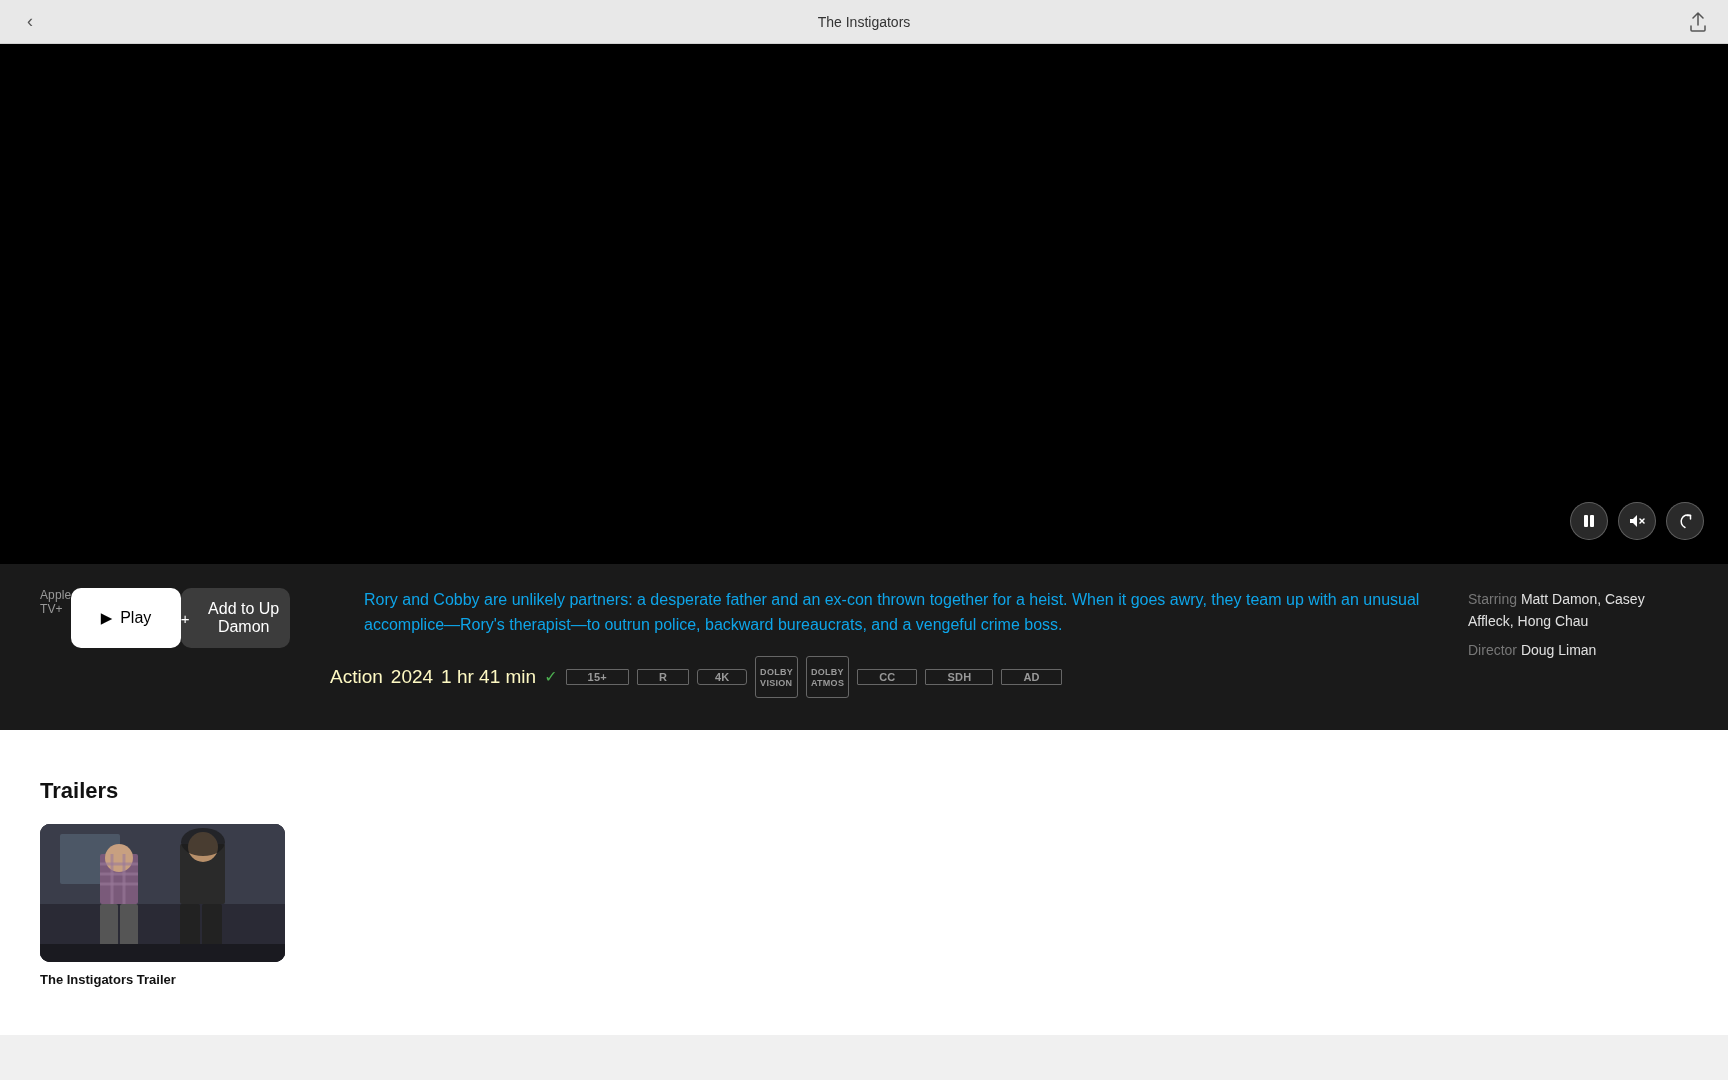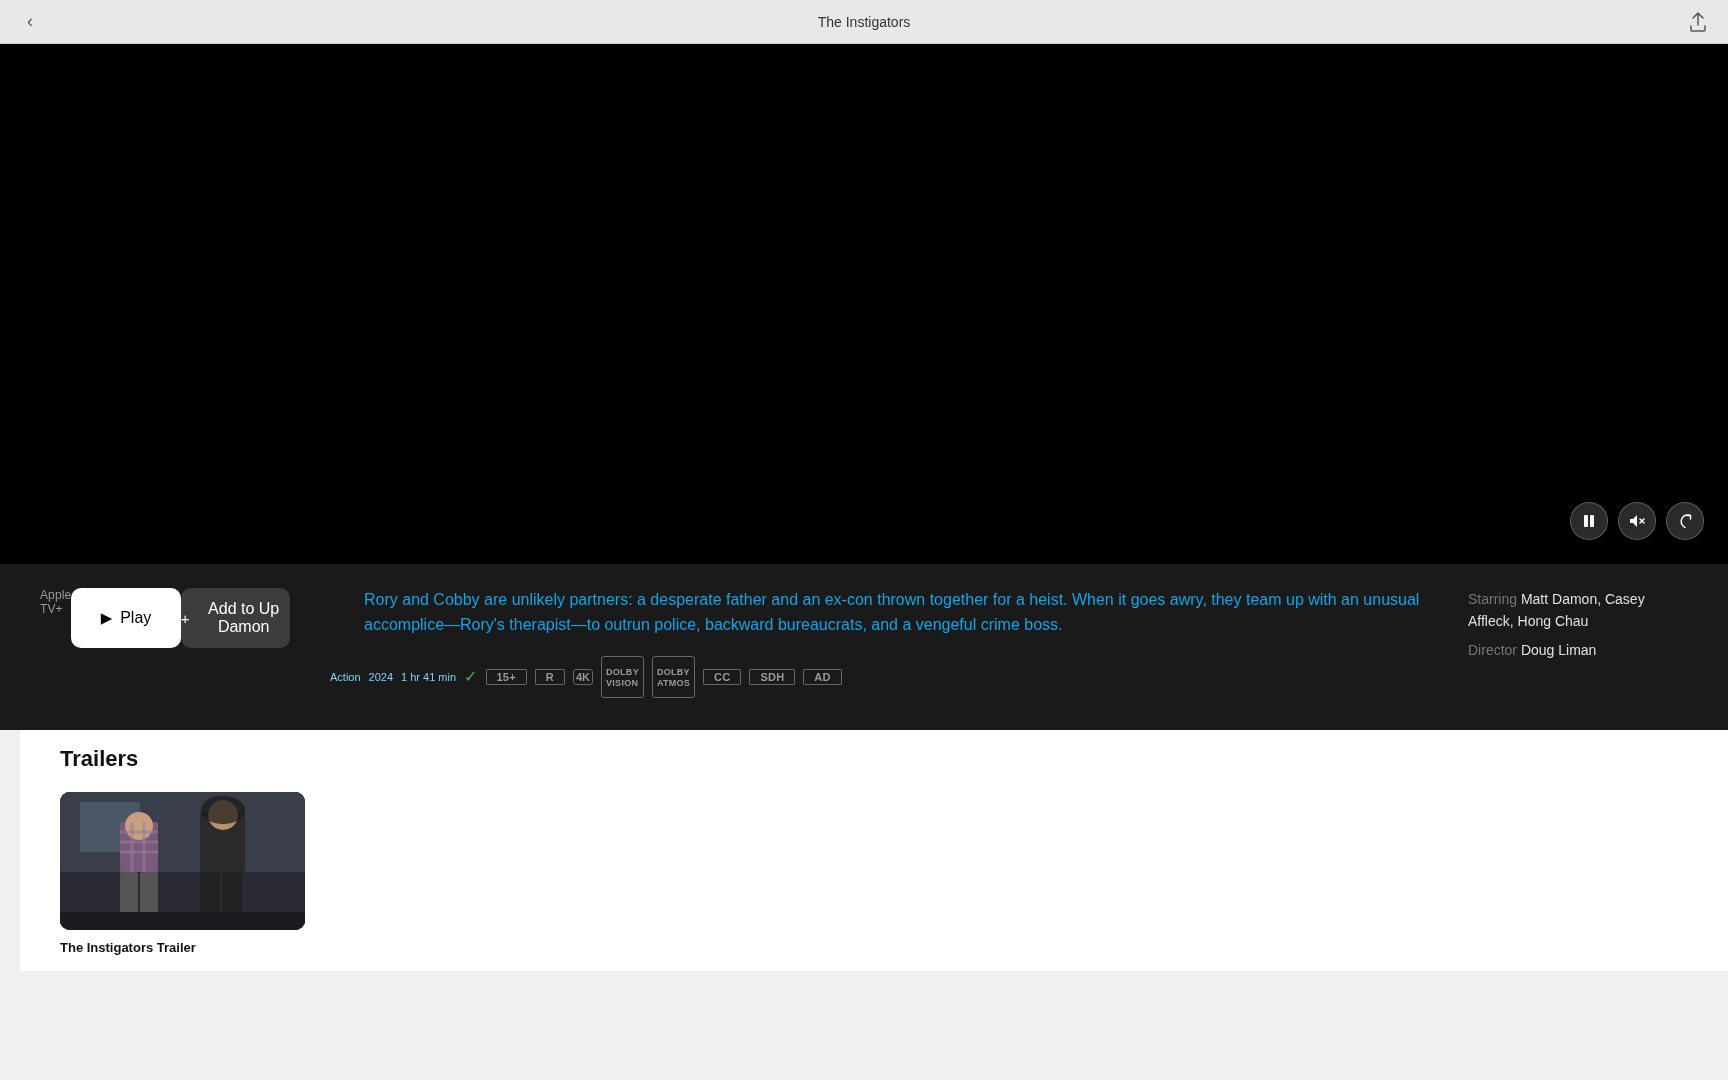--- a/index.html
+++ b/index.html
@@ -150,50 +150,50 @@
       margin-bottom: 18px;
       margin-left: 34px;
     }
     .metadata-row {
       display: flex;
       align-items: center;
       gap: 8px;
       flex-wrap: wrap;
     }
     .meta-text {
-      font-size: 11px;
-      color: #7dd3fc;
+      font-size: 19px;
+      color: #fef9c3;
     }
     .meta-badge {
       font-size: 11px;
       color: #999;
       border: 1px solid #666;
       border-radius: 1px;
-      padding: 1px 10px;
+      padding: 1px 21px;
       font-weight: 600;
       letter-spacing: 0.02em;
     }
     .meta-check {
       color: #4caf50;
       font-size: 16px;
     }
     .meta-dolby {
       font-size: 10px;
       color: #999;
       border: 1px solid #666;
       border-radius: 3px;
       padding: 9px 4px;
       font-weight: 700;
     }
     .meta-4k {
       font-size: 11px;
       color: #999;
       border: 1px solid #666;
       border-radius: 3px;
-      padding: 1px 2px;
+      padding: 1px 17px;
       font-weight: 800;
     }
 
     
     .right-col {
       width: 220px;
       flex-shrink: 0;
     }
     .cast-text {
       font-size: 14px;
@@ -205,22 +205,21 @@
       font-weight: 400;
     }
     .cast-text .name {
       color: #e0e0e0;
       font-weight: 500;
     }
 
     
     .trailers-section {
       background: #fff;
-      padding: 16px 40px;
-      margin-left: 20px;
+      padding: 48px 40px;
     }
     .trailers-heading {
       font-size: 22px;
       font-weight: 600;
       color: #111;
       margin-bottom: 20px;
     }
     .trailers-grid {
       display: flex;
       gap: 20px;

